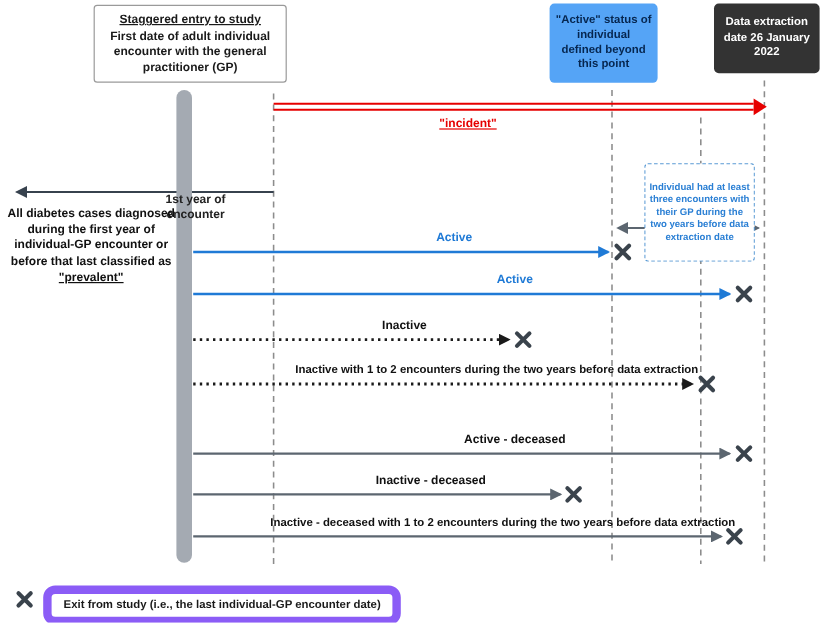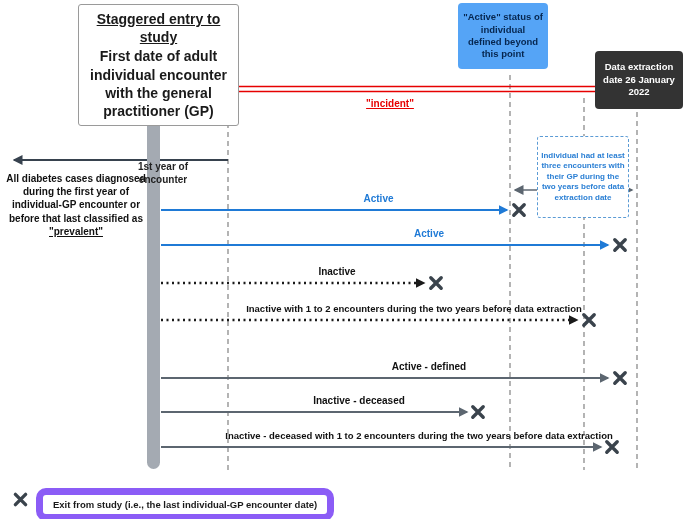--- a/index.html
+++ b/index.html
@@ -16,35 +16,35 @@
   .gray-bar {
     position:absolute; left:147px; top:75px; width:13px; height:394px;
     background:#a4aab2; border-radius:7px;
   }
 
   .box { position:absolute; box-sizing:border-box; text-align:center; font-weight:bold; }
 
   .entry-box {
     left:78px; top:4px; width:161px;
     background:#ffffff; border:1px solid #9a9a9a; border-radius:3px;
-    padding:5px 2px; font-size:14px; line-height:1.3; color:#1a1a1a;
+    padding:5px 2px; font-size:10px; line-height:1.3; color:#1a1a1a;
   }
   .entry-title { text-decoration:underline; margin-bottom:1px; }
 
   .active-box {
     left:458px; top:3px; width:90px; min-height:66px;
     background:#55a4f6; border-radius:4px; color:#06264f;
     font-size:9.5px; line-height:1.3; padding:7px 5px;
     display:flex; align-items:center; justify-content:center;
   }
   .extraction-box {
     left:595px; top:3px; width:88px; min-height:58px;
     background:#333333; border-radius:4px; color:#ffffff;
     font-size:9.5px; line-height:1.35; padding:4px 6px;
-    display:flex; align-items:center; justify-content:center;margin-top:48px;
+    display:flex; align-items:center; justify-content:center;
   }
   .note-box {
     left:537px; top:104px; width:92px; height:82px;
     background:#ffffff; border:1.5px dashed #5b9bd5; border-radius:3px;
     color:#2a7fd4; font-size:8px; line-height:1.3; padding:3px 2px;
     display:flex; align-items:center; justify-content:center;margin-top:32px;
   }
 
   .annotation { position:absolute; font-weight:bold; }
   .incident {
@@ -166,21 +166,21 @@
 
   <div class="annotation prevalent">
     <span>All diabetes cases diagnosed during the first year of individual-GP encounter or before that last classified as</span>
     <span class="u">"prevalent"</span>
   </div>
 
   <div class="row-label blue lbl-r1">Active</div>
   <div class="row-label blue lbl-r2">Active</div>
   <div class="row-label lbl-r3">Inactive</div>
   <div class="row-label small lbl-r4">Inactive with 1 to 2 encounters during the two years before data extraction</div>
-  <div class="row-label lbl-r5">Active - defined</div>
+  <div class="row-label lbl-r5">Active - deceased</div>
   <div class="row-label lbl-r6">Inactive - deceased</div>
   <div class="row-label small lbl-r7">Inactive - deceased with 1 to 2 encounters during the two years before data extraction</div>
 
   <svg class="legend-x" width="17" height="17" viewBox="0 0 17 17">
     <path d="M3.4,3.4 L13.6,13.6 M3.4,13.6 L13.6,3.4" stroke="#3a434c" stroke-width="3.4" stroke-linecap="round" fill="none"></path>
   </svg>
   <div class="legend-box">Exit from study (i.e., the last individual-GP encounter date)</div>
 
 </div>
 

